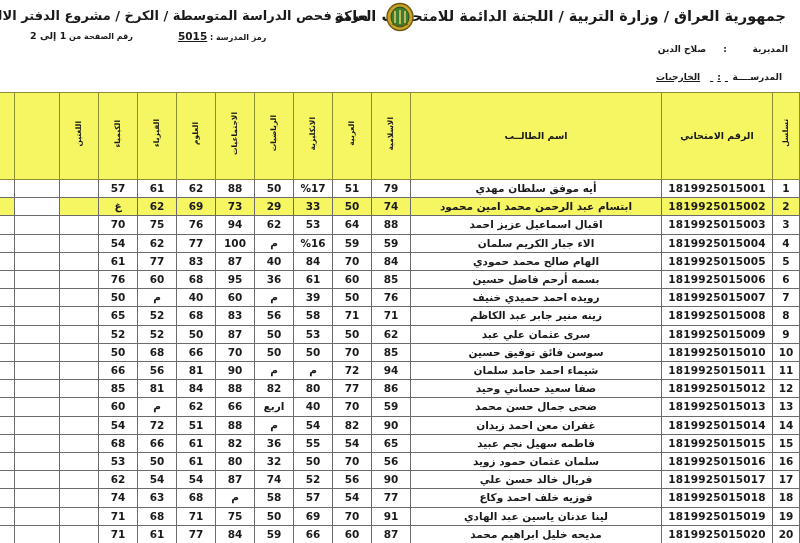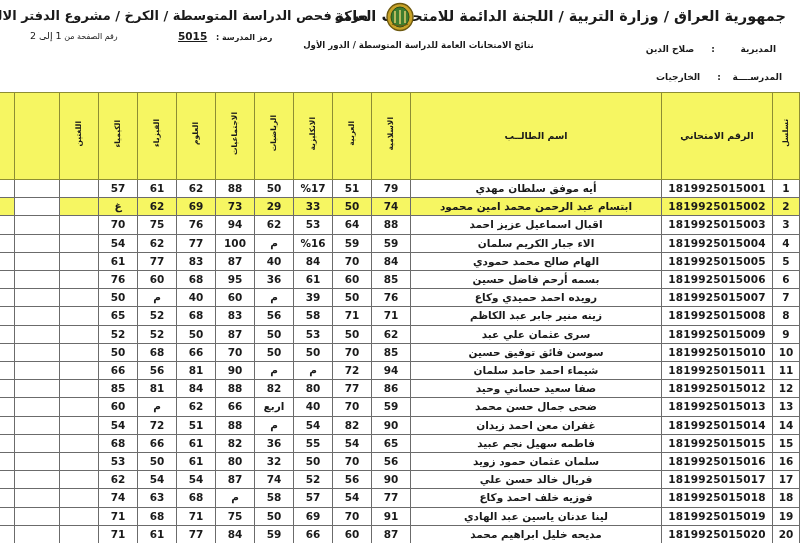--- a/index.html
+++ b/index.html
@@ -39,34 +39,34 @@
   .year-line{
     position:absolute;top:55px;left:50%;transform:translateX(-38%);
     font-size:8.6px;font-weight:bold;white-space:nowrap;
   }
   .year-num{font-size:11px;margin-left:12px;}
 
   .school-code{
     position:absolute;top:30px;left:178px;
     font-size:8px;font-weight:bold;white-space:nowrap;
   }
-  .school-code .val{font-size:10.5px;margin-right:6px;text-decoration:underline;}
+  .school-code .val{font-size:10.5px;margin-right:0;text-decoration:underline;}
   .page-no{
     position:absolute;top:30px;left:30px;
-    font-size:8px;font-weight:normal;white-space:nowrap;
+    font-size:8px;font-weight:bold;white-space:nowrap;
   }
   .page-no .val{font-size:9.5px;}
 
   .dir-line{
-    position:absolute;top:44px;right:24px;
+    position:absolute;top:44px;right:12px;
     font-size:9px;font-weight:bold;white-space:nowrap;
   }
   .sch-line{
     position:absolute;top:72px;right:18px;
-    font-size:9px;font-weight:bold;white-space:nowrap;
+    font-size:9px;font-weight:bold;white-space:nowrap;text-decoration:underline;
   }
   .lbl{display:inline-block;min-width:54px;}
   .sep{margin:0 4px;}
   .fld{margin-right:10px;}
 
   
   table.grades{
     position:absolute;top:92px;right:0;
     border-collapse:collapse;
     table-layout:fixed;
@@ -148,21 +148,20 @@
     <div class="school-code">
       <span>رمز المدرسة :</span>
       <span class="val">5015</span>
     </div>
 
     <div class="page-no">
       <span>رقم الصفحة من</span>
       <span class="val">1 إلى 2</span>
     </div>
 
-    <div class="results-title">نتائج الامتحانات العامة للدراسة المتوسطة / الدور الأول</div>
 
 
     <div class="dir-line">
       <span class="lbl">المديرية</span>
       <span class="sep">:</span>
       <span class="fld">صلاح الدين</span>
     </div>
 
     <div class="sch-line">
       <span class="lbl">المدرســــة</span>
@@ -283,21 +282,21 @@
           <td class="c-sub sub">68</td>
           <td class="c-sub sub">60</td>
           <td class="c-sub sub">76</td>
           <td class="c-sub sub"></td>
           <td class="c-blank blank"></td>
           <td class="c-grade grade">مكمل</td>
         </tr>
         <tr>
           <td class="c-seq seq">7</td>
           <td class="c-num num">1819925015007</td>
-          <td class="c-name name">رويده احمد حميدي وكاع</td>
+          <td class="c-name name">رويده احمد حميدي خنيف</td>
           <td class="c-sub sub">76</td>
           <td class="c-sub sub">50</td>
           <td class="c-sub sub"><span class="u">39</span></td>
           <td class="c-sub sub">م</td>
           <td class="c-sub sub">60</td>
           <td class="c-sub sub"><span class="u">40</span></td>
           <td class="c-sub sub">م</td>
           <td class="c-sub sub">50</td>
           <td class="c-sub sub"></td>
           <td class="c-blank blank"></td>

